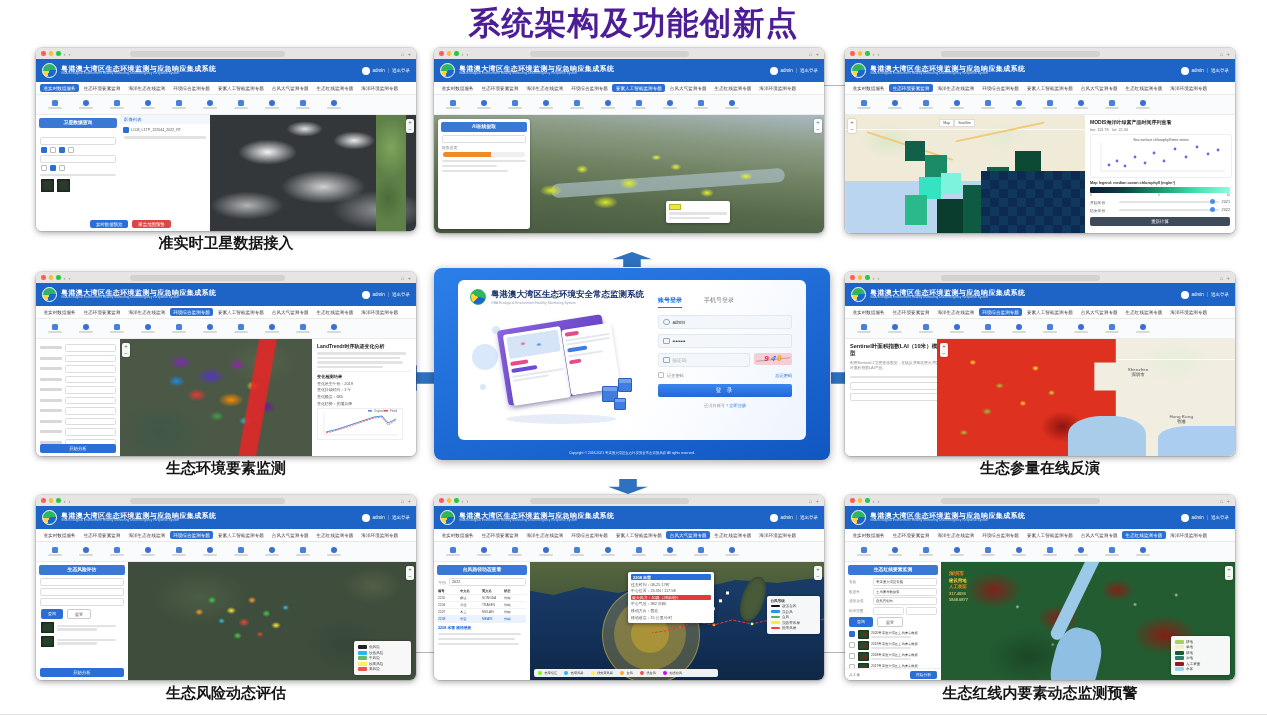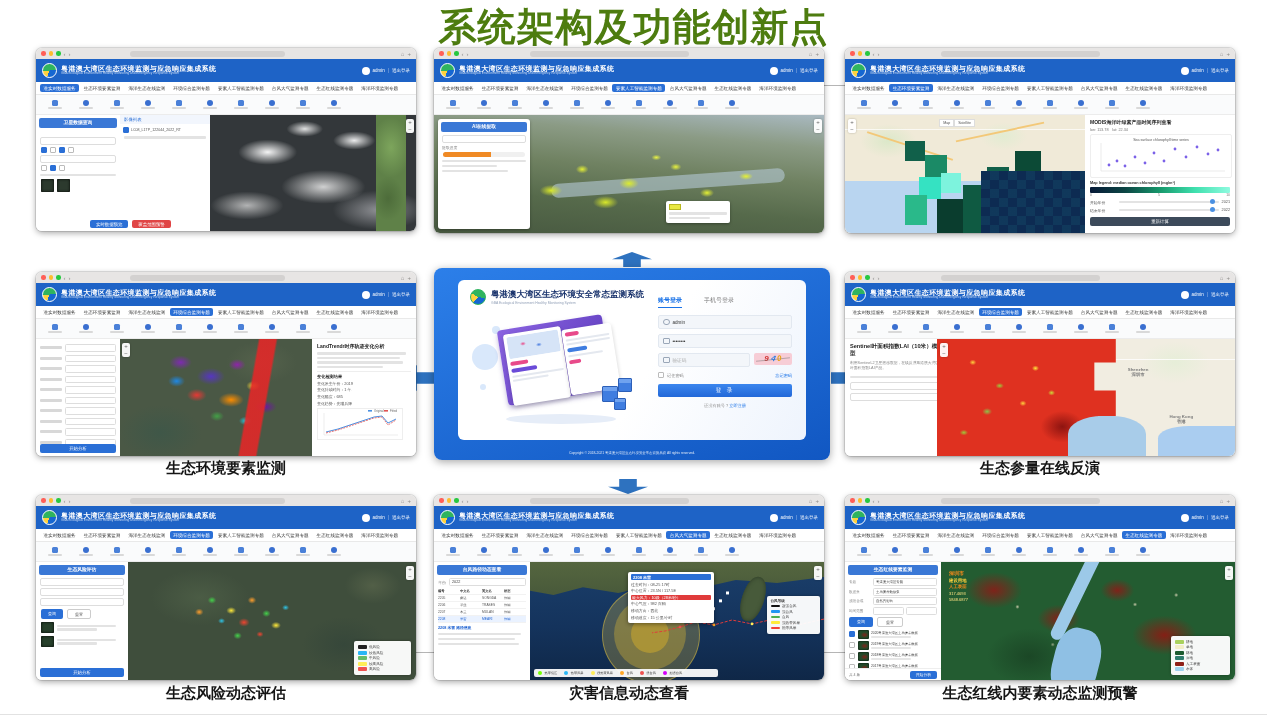--- a/index.html
+++ b/index.html
@@ -1,20 +1,20 @@
 <!DOCTYPE html>
 <html><head>
 <meta charset="utf-8">
 <style>
   html,body{margin:0;padding:0;background:#fff;}
   .stage{position:relative;width:1267px;height:717px;background:#fff;overflow:hidden;
          font-family:"Liberation Sans","DejaVu Sans",sans-serif;}
   .hairline{position:absolute;left:0;right:0;bottom:2px;height:1px;background:#e2e2e2;}
   .title{position:absolute;left:0;right:0;top:2px;margin:0;text-align:center;
-         font-size:38px;font-weight:900;color:#4d7c0f;letter-spacing:1px;}
+         font-size:32px;font-weight:900;color:#4c1d95;letter-spacing:1px;}
   .caption{position:absolute;text-align:center;font-size:15px;font-weight:600;color:#151515;}
   .conn{position:absolute;height:1px;background:#b5b5b5;}
 
   
   .arrow{position:absolute;background:#2e72bf;filter:drop-shadow(0 1px 1px rgba(0,0,0,.25));}
   .arrow.left {clip-path:polygon(0 50%,48% 0,48% 28%,100% 28%,100% 72%,48% 72%,48% 100%);}
   .arrow.right{clip-path:polygon(100% 50%,52% 0,52% 28%,0 28%,0 72%,52% 72%,52% 100%);}
   .arrow.up   {clip-path:polygon(50% 0,0 48%,28% 48%,28% 100%,72% 100%,72% 48%,100% 48%);}
   .arrow.down {clip-path:polygon(50% 100%,0 52%,28% 52%,28% 0,72% 0,72% 52%,100% 52%);}
 
@@ -453,20 +453,21 @@
       <div class="p1-map">
         <div class="p1-green"></div>
         <div class="zoomctl">+<br>−</div>
       </div>
       <div class="p1-btns">
         <span class="btn blue">实时数据预览</span>
         <span class="btn red">覆盖范围预警</span>
       </div>
     </div>
   </div>
+  <div class="caption" style="left:36px;top:234px;width:380px">准实时卫星数据接入</div>
 
   <div class="bwin" style="left:434px;top:48px;width:390px;height:185px">
       <div class="macbar">
         <span class="mdot" style="background: rgb(255, 95, 87);"></span>
         <span class="mdot" style="background: rgb(254, 188, 46);"></span>
         <span class="mdot" style="background: rgb(40, 200, 64);"></span>
         <span class="macglyph">‹</span>
         <span class="macglyph">›</span>
         <div class="addr"></div>
         <span class="macglyph right">⌂</span>
@@ -1361,21 +1362,20 @@
               <div class="lgrow">
                 <span class="lgchip" style="background: rgb(244, 67, 54);"></span>
                 <span class="lgtxt">热带风暴</span>
               </div>
             </div>
         </div>
         <div class="zoomctl">+<br>−</div>
       </div>
     </div>
   </div>
-  <div class="caption" style="left:434px;top:684px;width:390px">灾害信息动态查看</div>
 
   <div class="bwin" style="left:845px;top:495px;width:390px;height:185px">
       <div class="macbar">
         <span class="mdot" style="background: rgb(255, 95, 87);"></span>
         <span class="mdot" style="background: rgb(254, 188, 46);"></span>
         <span class="mdot" style="background: rgb(40, 200, 64);"></span>
         <span class="macglyph">‹</span>
         <span class="macglyph">›</span>
         <div class="addr"></div>
         <span class="macglyph right">⌂</span>

